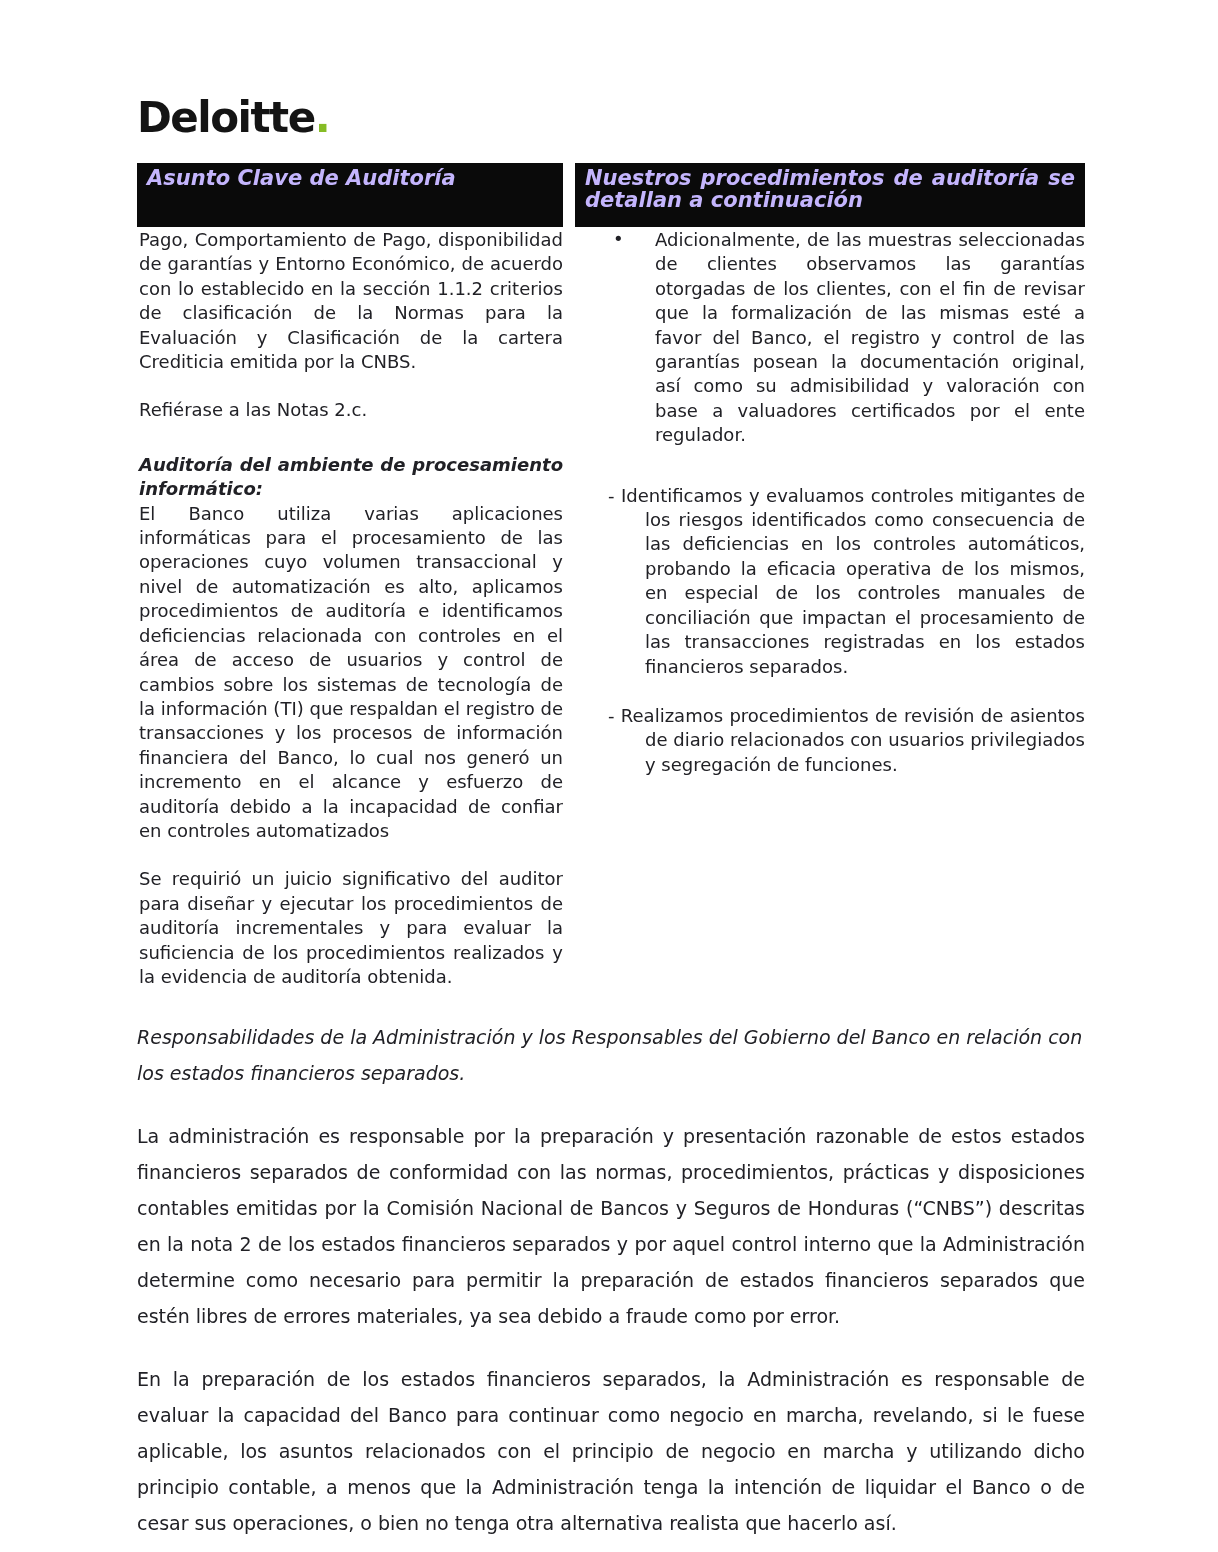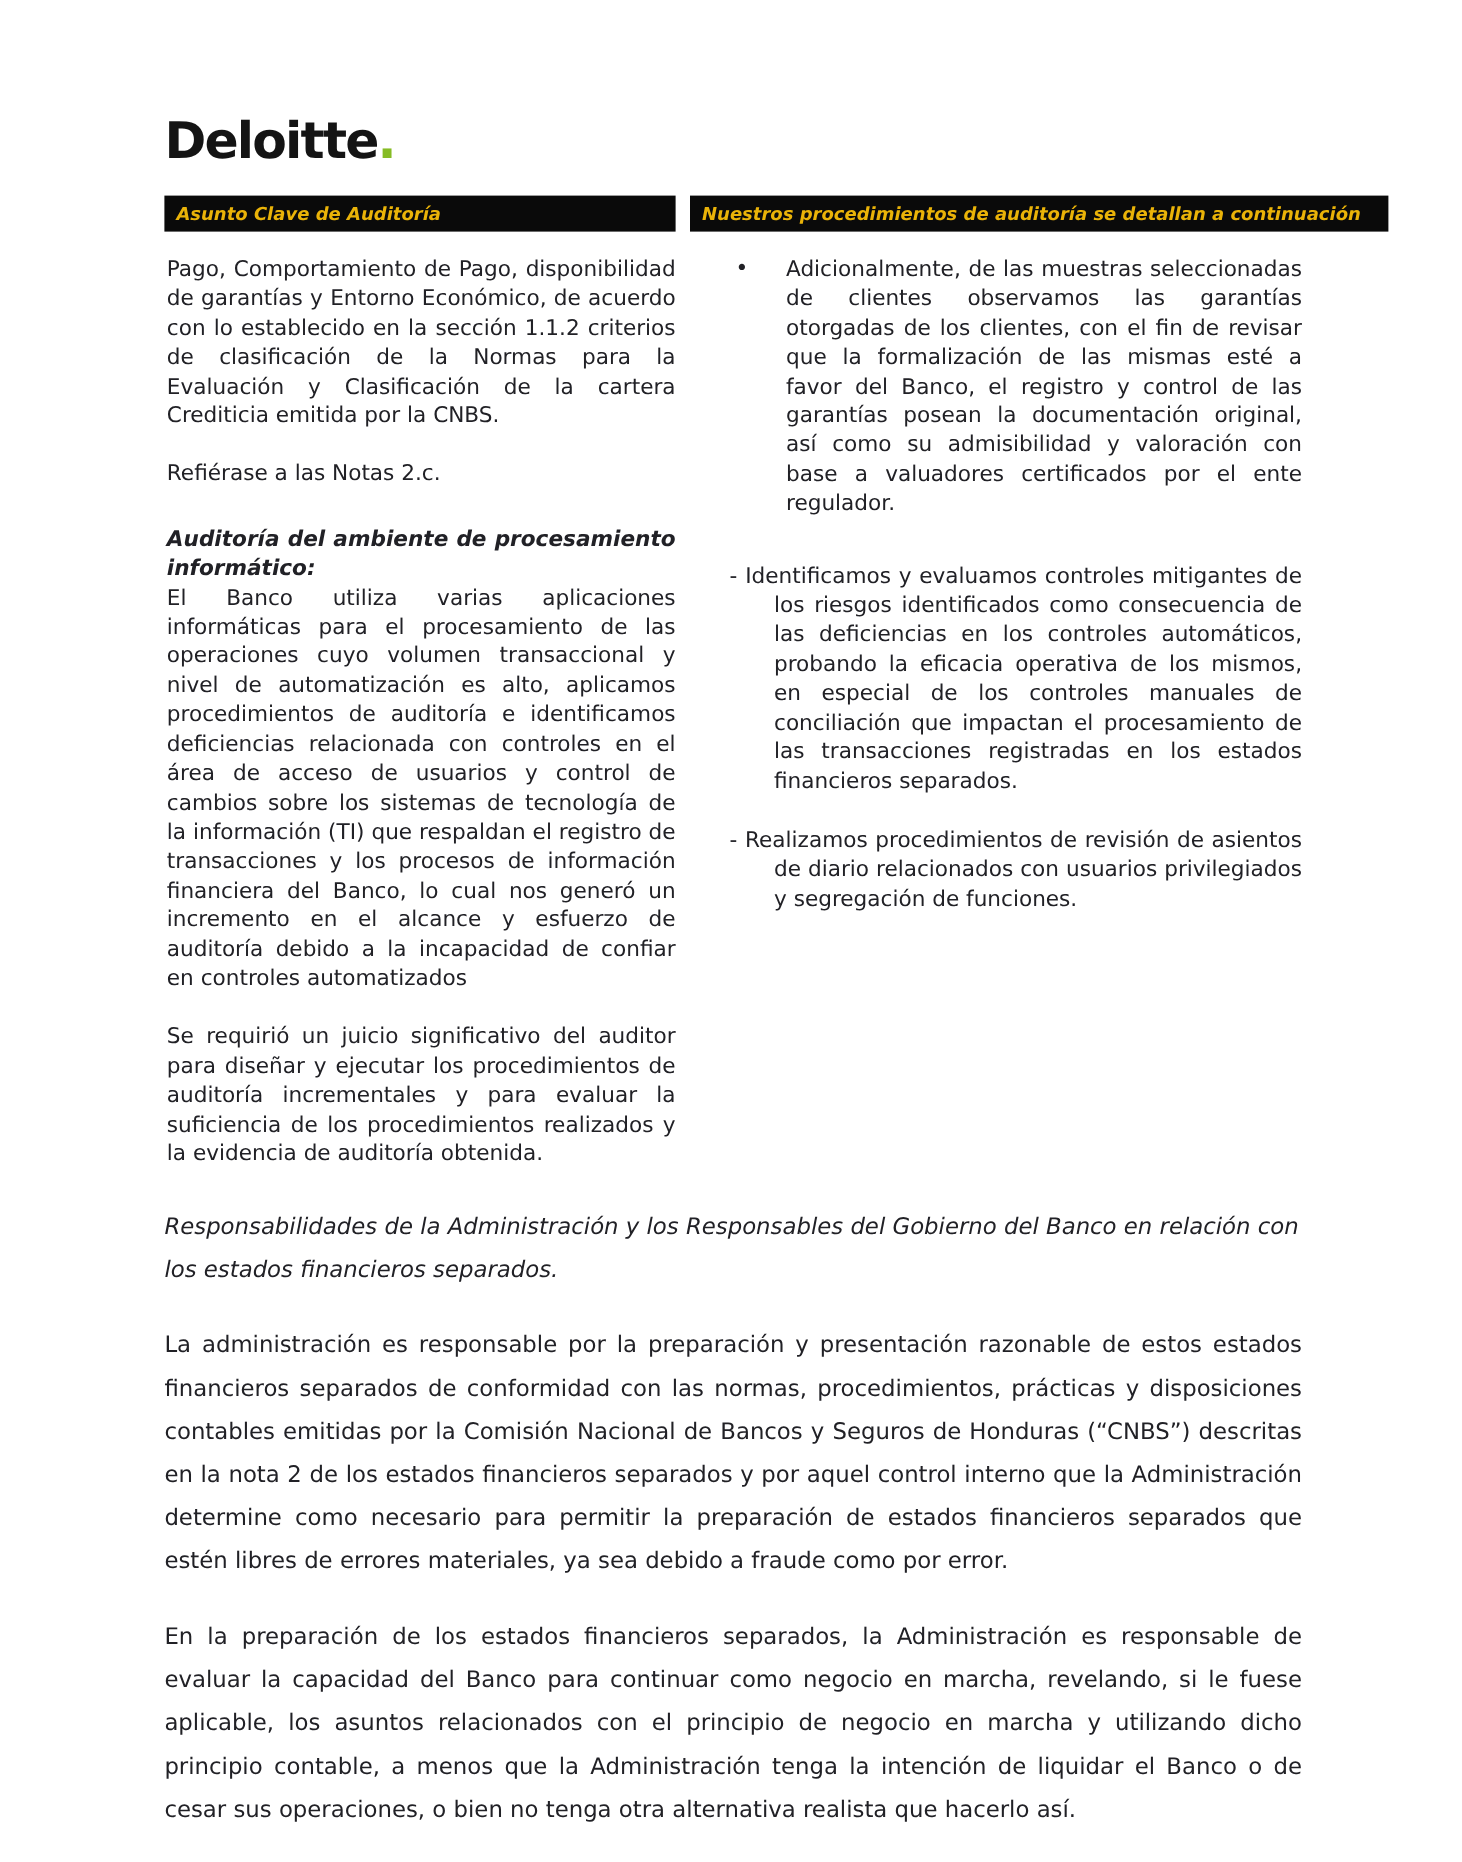--- a/index.html
+++ b/index.html
@@ -30,32 +30,32 @@
   }
   .logo .dot {
     color: #86bc25;
     letter-spacing: 0;
   }
   
   .kam-table { margin-top: 24px; }
   .kam-header { display: flex; }
   .hcell {
     background: #0a0a0a;
-    color: #eab308;
+    color: #c4b5fd;
     font-weight: 700;
     font-style: italic;
-    font-size: 15px;
+    font-size: 21px;
     line-height: 22px;
-    padding: 4px 10px 4px 10px;
+    padding: 4px 10px 16px 10px;
     box-sizing: border-box;
     text-align: justify;
   }
   .hcell.left  { width: 426px; margin-right: 12px; flex: none; }
-  .hcell.right { width: 582px; flex: none; }
-  .kam-body { display: flex; padding-top: 20px; }
+  .hcell.right { width: 510px; flex: none; }
+  .kam-body { display: flex; padding-top: 1px; }
   .kam-body .col.left  { width: 426px; margin-right: 12px; flex: none; box-sizing: border-box; padding-left: 2px; }
   .kam-body .col.right { width: 510px; flex: none; box-sizing: border-box; }
   p {
     margin: 0 0 24px 0;
     font-size: 18px;
     line-height: 24.4px;
     text-align: justify;
   }
   .noteref { text-align: left; margin-bottom: 30px; margin-top: 20px; }
   .subheading {

